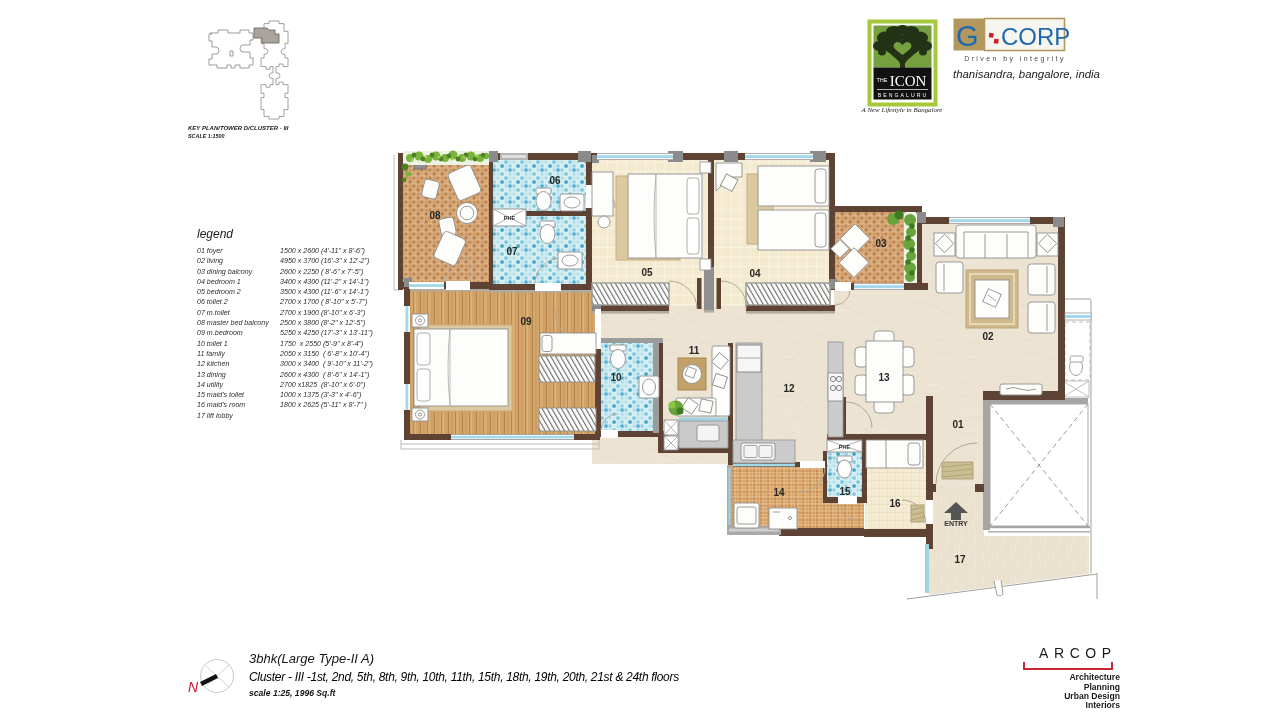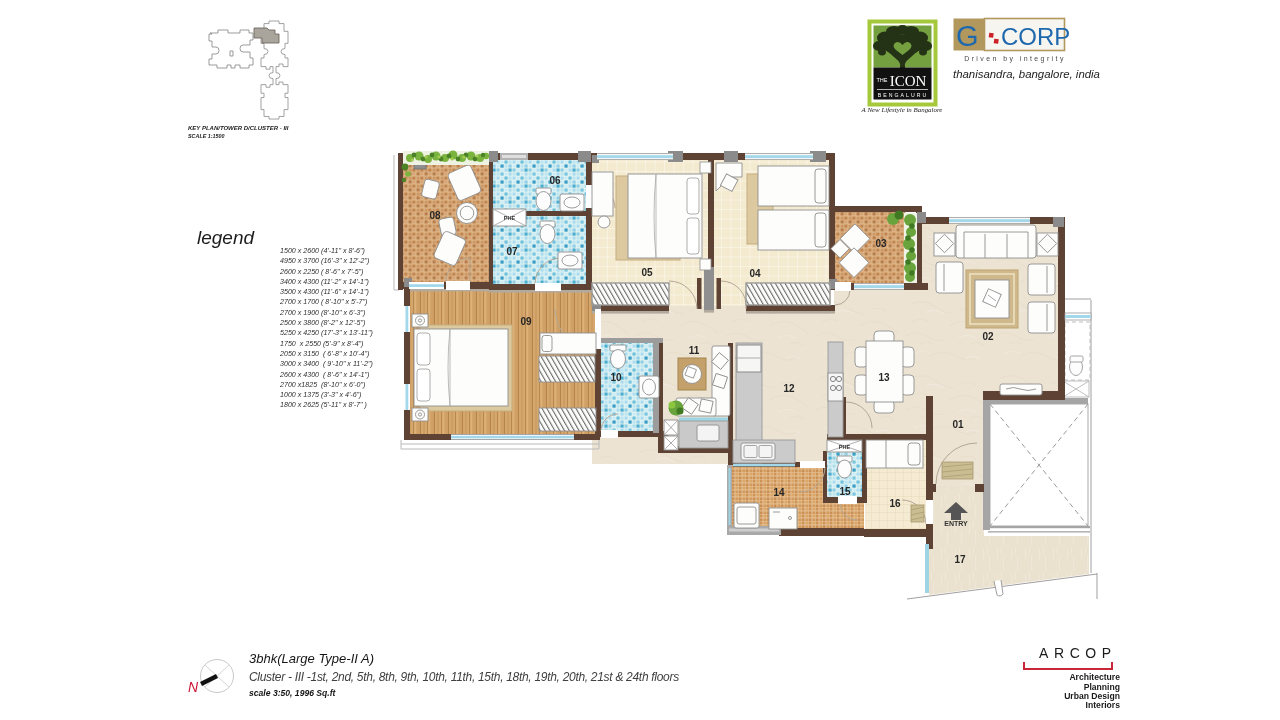--- a/index.html
+++ b/index.html
@@ -57,21 +57,38 @@
 <rect x="0.5" y="2.5" width="31" height="32" fill="#b3985e"></rect>
 <rect x="31.5" y="2.5" width="80" height="32" fill="#f7f5f0" stroke="#b3985e" stroke-width="1.6"></rect>
 <text x="3" y="30" font-size="29" fill="#1e68ae" font-family="Liberation Sans,sans-serif">G</text>
 <rect x="36" y="17" width="4.5" height="4.5" fill="#cc2127" transform="rotate(8 38 19)"></rect>
 <rect x="41" y="23" width="4.5" height="4.5" fill="#cc2127" transform="rotate(8 43 25)"></rect>
 <text x="48" y="29" font-size="24" fill="#1e68ae" font-family="Liberation Sans,sans-serif">CORP</text>
 <text x="62" y="45" font-size="7" fill="#4a4a48" letter-spacing="2.4" text-anchor="middle" font-family="Liberation Sans,sans-serif">Driven by integrity</text>
 <text x="0" y="62" font-size="11.4" fill="#222" font-style="italic" font-family="Liberation Sans,sans-serif">thanisandra, bangalore, india</text>
 </svg>
 
-<div class="abs it" style="left:197px;top:227px;font-size:19px;color:#1c1c1c">legend</div>
+<div class="abs it" style="left:197px;top:227px;font-size:12px;color:#1c1c1c">legend</div>
+<div id="legA" class="abs it" style="left:197px;top:246px;font-size:7.1px;line-height:10.3px;color:#2e2e2e;white-space:pre">01 foyer
+02 living
+03 dining balcony
+04 bedroom 1
+05 bedroom 2
+06 toilet 2
+07 m.toilet
+08 master bed balcony
+09 m.bedroom
+10 toilet 1
+11 family
+12 kitchen
+13 dining
+14 utility
+15 maid's toilet
+16 maid's room
+17 lift lobby</div>
 <div id="legB" class="abs it" style="left:280px;top:246px;font-size:7.1px;line-height:10.3px;color:#2e2e2e;white-space:pre">1500 x 2600 (4'-11" x 8'-6")
 4950 x 3700 (16'-3" x 12'-2")
 2600 x 2250 ( 8'-6" x 7'-5")
 3400 x 4300 (11'-2" x 14'-1")
 3500 x 4300 (11'-6" x 14'-1")
 2700 x 1700 ( 8'-10" x 5'-7")
 2700 x 1900 (8'-10" x 6'-3")
 2500 x 3800 (8'-2" x 12'-5")
 5250 x 4250 (17'-3" x 13'-11")
 1750  x 2550 (5'-9" x 8'-4")
@@ -749,22 +766,22 @@
 
 <svg class="abs" style="left:188px;top:648px" width="60" height="60" viewBox="0 0 60 60">
 <circle cx="29" cy="28" r="16.5" fill="none" stroke="#c9c9c9" stroke-width="1"></circle>
 <line x1="17" y1="17" x2="41" y2="39" stroke="#cfcfcf" stroke-width="0.9"></line>
 <line x1="41" y1="17" x2="17" y2="39" stroke="#cfcfcf" stroke-width="0.9"></line>
 <line x1="29" y1="28" x2="13" y2="36" stroke="#111" stroke-width="4.6"></line>
 <text x="0" y="44" font-size="14" font-style="italic" fill="#cc1133" font-family="Liberation Sans,sans-serif">N</text>
 </svg>
 
 <div class="abs it" style="left:249px;top:651px;font-size:13px;color:#151515">3bhk(Large Type-II A)</div>
-<div class="abs it" style="left:249px;top:670px;font-size:12px;letter-spacing:-0.3px;color:#404040">Cluster - III -1st, 2nd, 5th, 8th, 9th, 10th, 11th, 15th, 18th, 19th, 20th, 21st &amp; 24th floors</div>
-<div class="abs it" style="left:249px;top:688px;font-size:8.6px;font-weight:bold;color:#151515">scale 3:50, 1996 Sq.ft</div>
+<div class="abs it" style="left:249px;top:670px;font-size:12px;letter-spacing:-0.3px;color:#000000">Cluster - III -1st, 2nd, 5th, 8th, 9th, 10th, 11th, 15th, 18th, 19th, 20th, 21st &amp; 24th floors</div>
+<div class="abs it" style="left:249px;top:688px;font-size:8.6px;font-weight:bold;color:#151515">scale 1:25, 1996 Sq.ft</div>
 
 <svg class="abs" style="left:1020px;top:643px" width="110" height="65" viewBox="0 0 110 65">
 <text x="19" y="15" font-size="14" fill="#1a1a1a" letter-spacing="5.6" font-family="Liberation Sans,sans-serif">ARCOP</text>
 <path d="M4 19 L4 26 L92 26 L92 19" fill="none" stroke="#c92638" stroke-width="2"></path>
 <text x="100" y="37" font-size="8.6" font-weight="bold" fill="#1a1a1a" text-anchor="end" font-family="Liberation Sans,sans-serif">Architecture</text>
 <text x="100" y="46.5" font-size="8.6" font-weight="bold" fill="#1a1a1a" text-anchor="end" font-family="Liberation Sans,sans-serif">Planning</text>
 <text x="100" y="56" font-size="8.6" font-weight="bold" fill="#1a1a1a" text-anchor="end" font-family="Liberation Sans,sans-serif">Urban Design</text>
 <text x="100" y="65" font-size="8.6" font-weight="bold" fill="#1a1a1a" text-anchor="end" font-family="Liberation Sans,sans-serif">Interiors</text>
 </svg>
 

